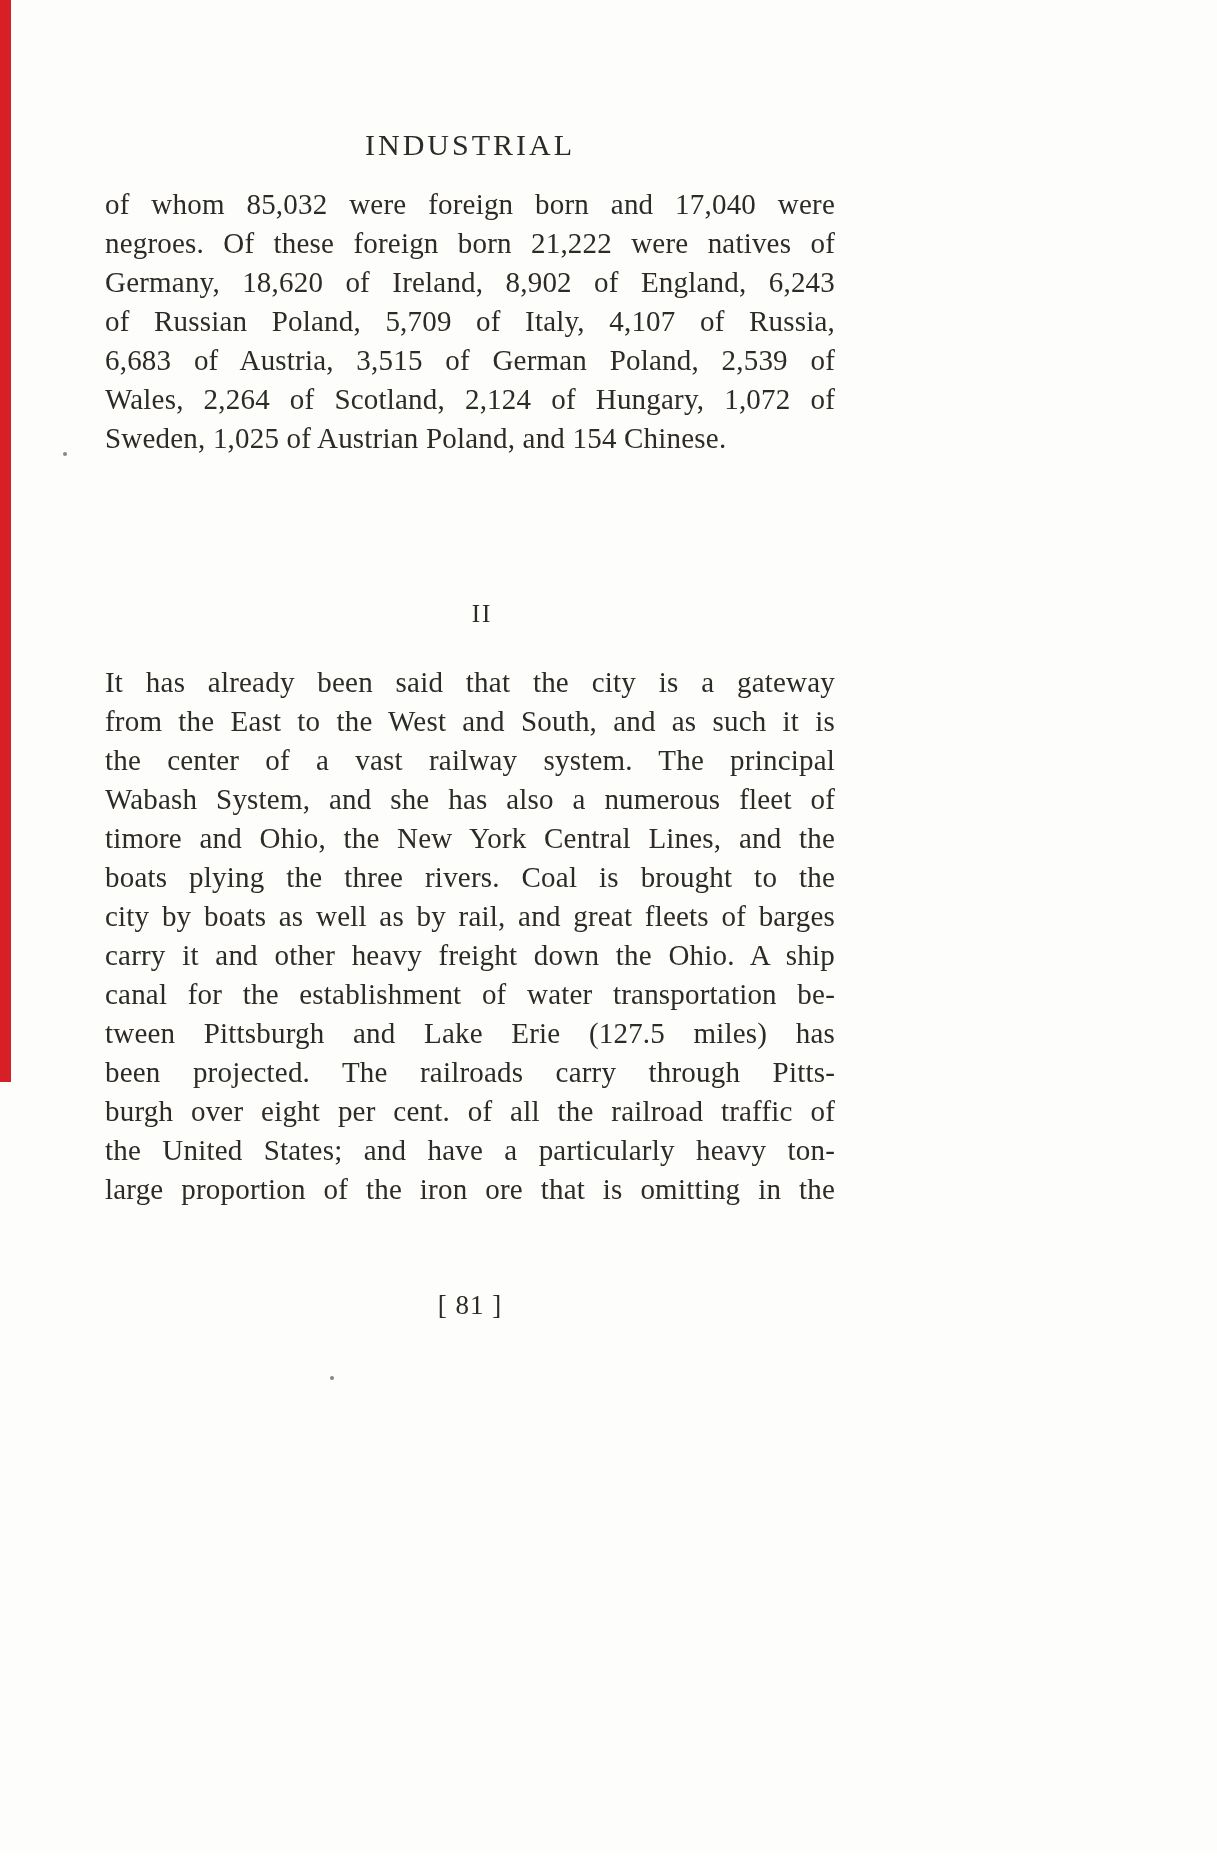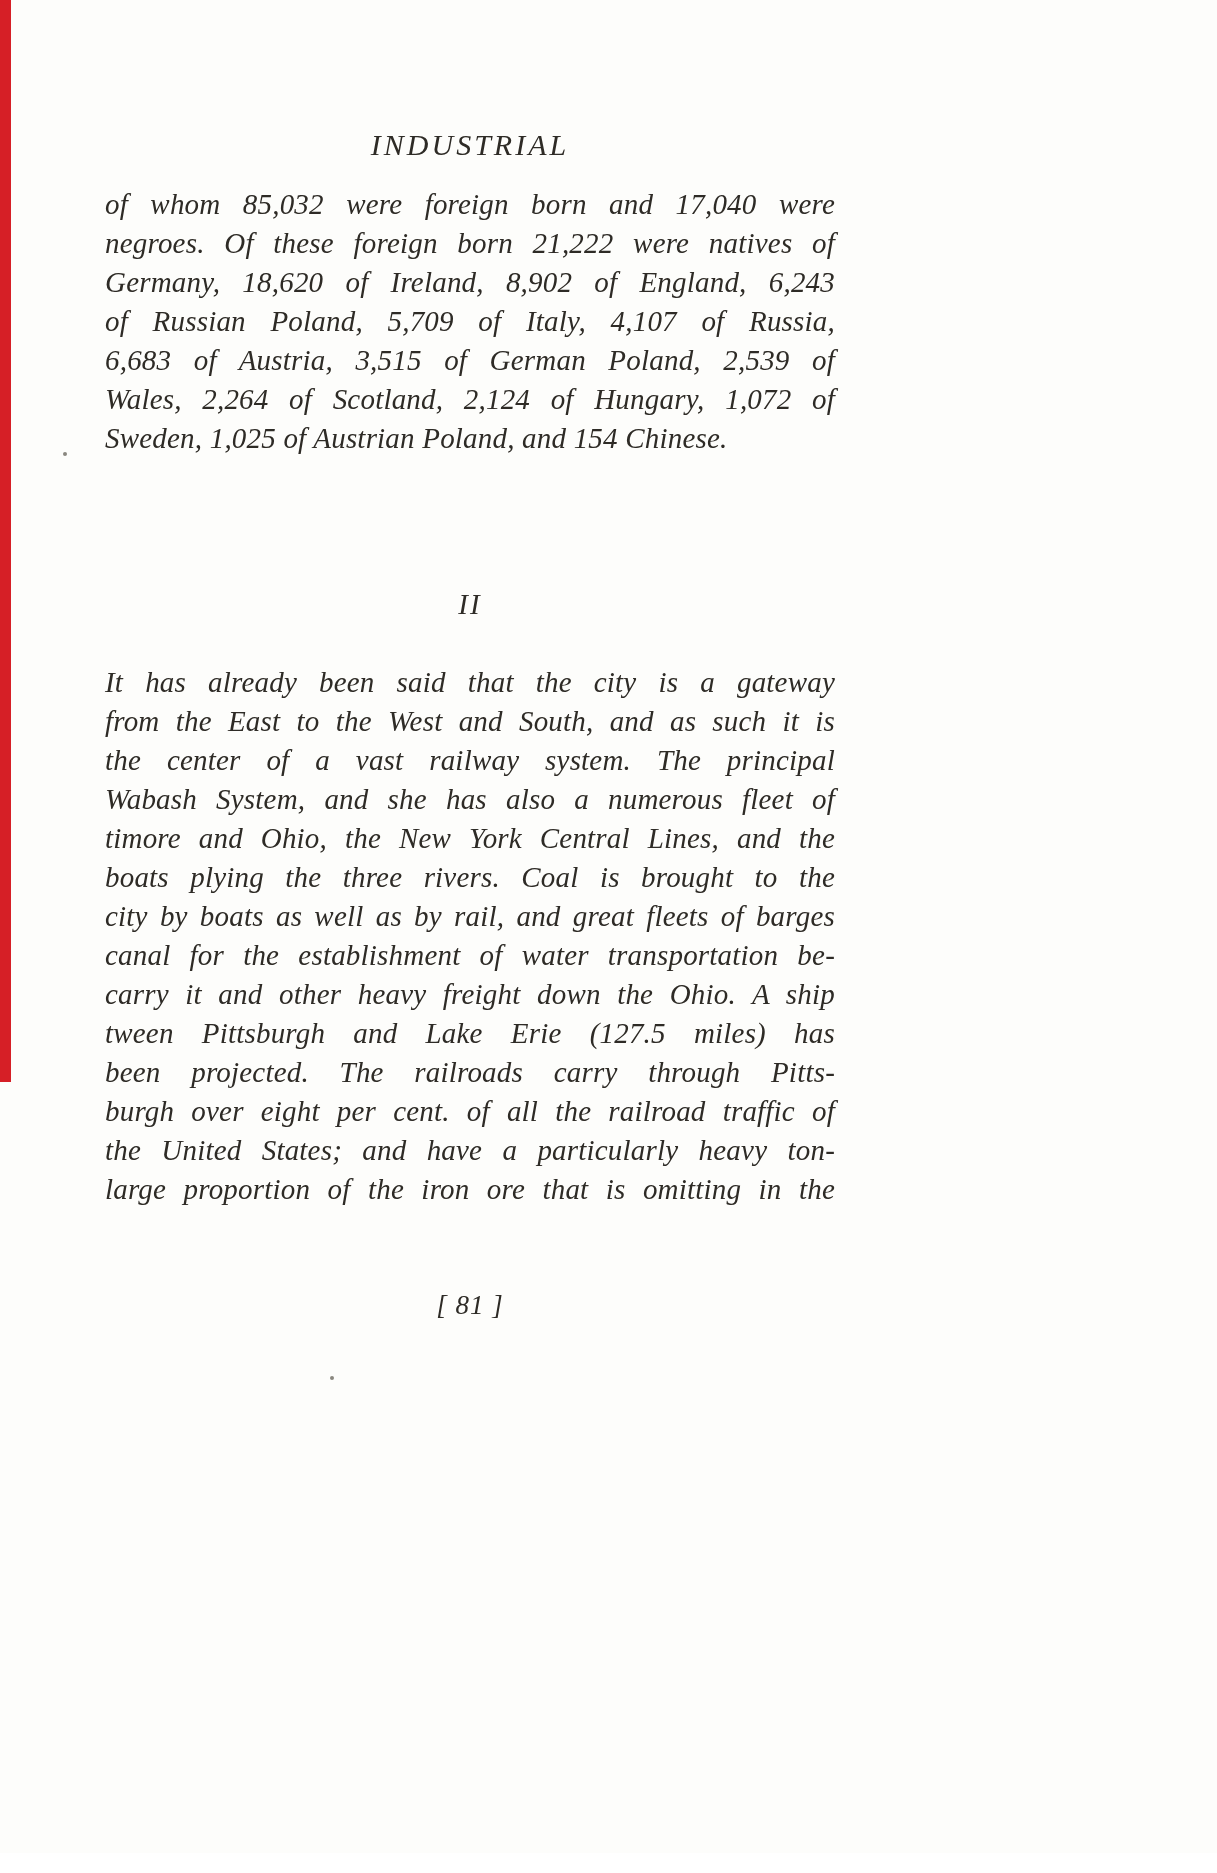--- a/index.html
+++ b/index.html
@@ -7,21 +7,20 @@
     padding: 0;
   }
   .page {
     position: relative;
     width: 1217px;
     height: 1853px;
     background: var(--page-bg, #fdfdfb);
     font-family: "Liberation Serif", "DejaVu Serif", serif;
     color: var(--text-color, #2e2b26);
     overflow: hidden;
-    font-style: italic;
   }
   .red-strip {
     position: absolute;
     left: 0;
     top: 0;
     width: 11px;
     height: 1082px;
     background: var(--edge-red, #d61f26);
   }
   .title {
@@ -51,23 +50,23 @@
     white-space: normal;
   }
   .line.last {
     text-align-last: left;
   }
   .section {
     position: absolute;
     top: 588px;
     left: 105px;
     width: 730px;
-    margin: 0;
+    margin: 12px;
     text-align: center;
-    font-size: 29px;
+    font-size: 25px;
     font-weight: normal;
     letter-spacing: 2px;
   }
   .page-number {
     position: absolute;
     top: 1290px;
     left: 105px;
     width: 730px;
     text-align: center;
     font-size: 27px;
@@ -102,22 +101,22 @@
   <h2 class="section">II</h2>
 
   <div class="para" id="para2">
       <div class="line">It has already been said that the city is a gateway</div>
       <div class="line">from the East to the West and South, and as such it is</div>
       <div class="line">the center of a vast railway system.  The principal</div>
       <div class="line">Wabash System, and she has also a numerous fleet of</div>
       <div class="line">timore and Ohio, the New York Central Lines, and the</div>
       <div class="line">boats plying the three rivers.  Coal is brought to the</div>
       <div class="line">city by boats as well as by rail, and great fleets of barges</div>
+      <div class="line">carry it and other heavy freight down the Ohio.  A ship</div>
       <div class="line">canal for the establishment of water transportation be-</div>
-      <div class="line">carry it and other heavy freight down the Ohio.  A ship</div>
       <div class="line">tween Pittsburgh and Lake Erie (127.5 miles) has</div>
       <div class="line">been projected.  The railroads carry through Pitts-</div>
       <div class="line">burgh over eight per cent. of all the railroad traffic of</div>
       <div class="line">the United States; and have a particularly heavy ton-</div>
       <div class="line">large proportion of the iron ore that is omitting in the</div>
     </div>
 
   <div class="page-number">[ 81 ]</div>
 
   <div class="speck speck-left"></div>

